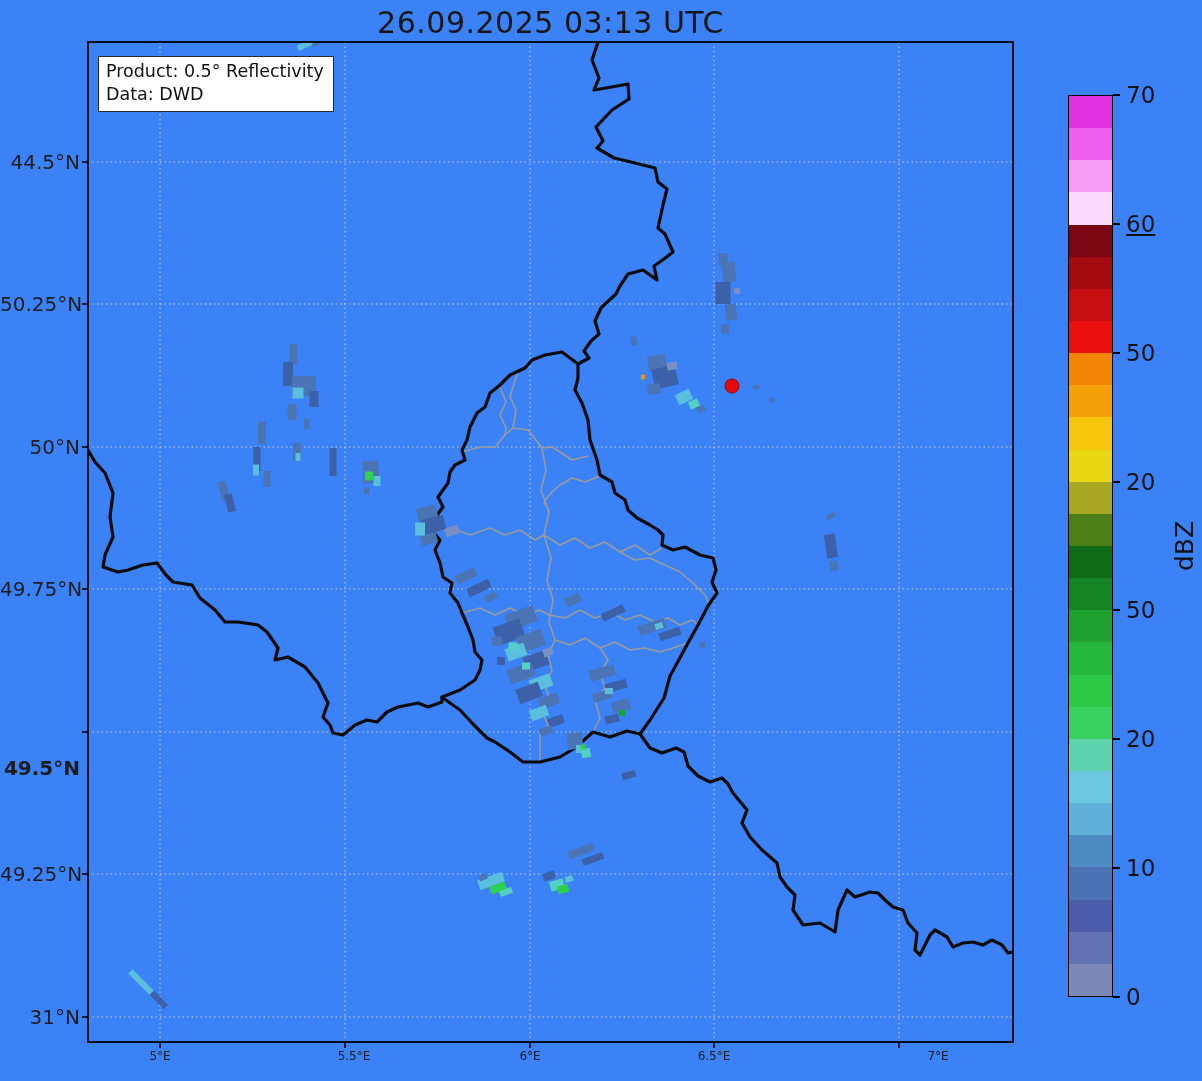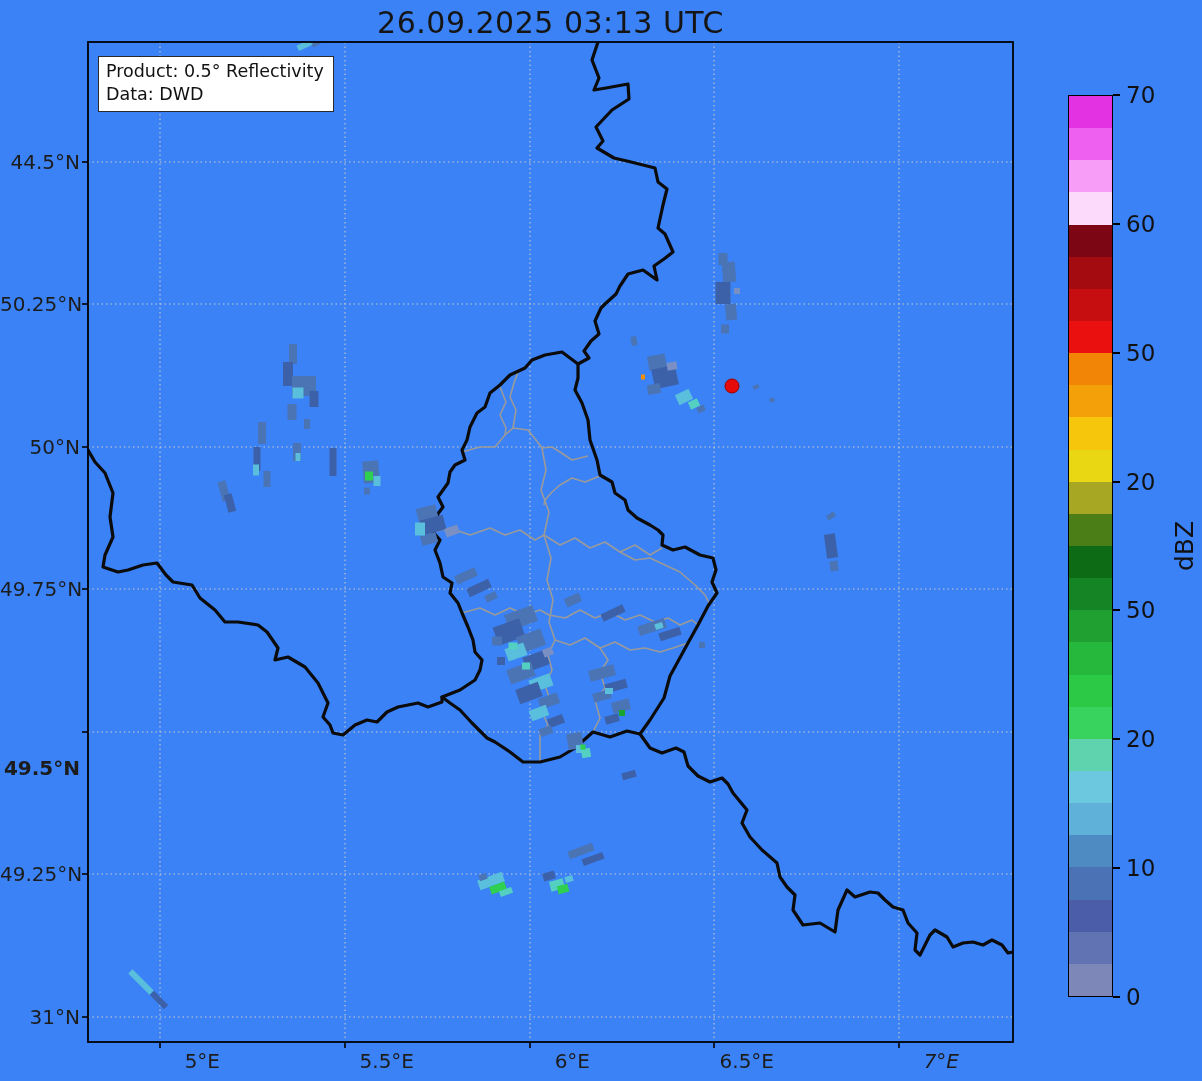--- a/index.html
+++ b/index.html
@@ -13,21 +13,21 @@
   }
   #map-svg{position:absolute;left:0;top:0;}
   #product-box{
     position:absolute;left:98px;top:56px;background:#ffffff;border:1.6px solid #2a2a2a;
     padding:3px 9px 5px 7px;font-size:17.5px;line-height:23px;white-space:nowrap;z-index:5;
   }
   .lat-label{
     position:absolute;left:0;width:80px;text-align:right;font-size:20px;color:#1c1c1c;height:24px;line-height:24px;
   }
   .lon-label{
-    position:absolute;top:1049px;width:120px;text-align:right;font-size:20px;color:#1c1c1c;
+    position:absolute;top:1049px;width:120px;text-align:center;font-size:12px;color:#1c1c1c;
   }
   #colorbar{
     position:absolute;left:1068px;top:95px;width:45px;height:902px;
     display:flex;flex-direction:column;border:1.6px solid #000;box-sizing:border-box;
   }
   .cb-seg{flex:1 1 auto;width:100%;}
   .cb-tick{position:absolute;width:7px;height:2px;background:#000;left:1113px;}
   .cb-tick-label{position:absolute;left:1126px;font-size:23px;color:#111;height:30px;line-height:30px;}
   #cbar-axis-label{
     position:absolute;left:1144px;top:506px;width:80px;height:80px;
@@ -209,21 +209,21 @@
       <div class="lat-label" style="top: 577px;">49.75°N</div>
       <div class="lat-label" style="top: 756px; font-weight: bold;">49.5°N</div>
       <div class="lat-label" style="top: 862px;">49.25°N</div>
       <div class="lat-label" style="top: 1005px;">31°N</div>
     </div>
   <div id="lon-labels">
       <div class="lon-label" style="left: 100px;">5°E</div>
       <div class="lon-label" style="left: 294px;">5.5°E</div>
       <div class="lon-label" style="left: 470px;">6°E</div>
       <div class="lon-label" style="left: 654px;">6.5°E</div>
-      <div class="lon-label" style="left: 839px; font-style: italic;">7°E</div>
+      <div class="lon-label" style="left: 878px;">7°E</div>
     </div>
 
   <div id="colorbar">
       <div class="cb-seg" style="background: rgb(226, 50, 226);"></div>
       <div class="cb-seg" style="background: rgb(238, 96, 239);"></div>
       <div class="cb-seg" style="background: rgb(247, 157, 248);"></div>
       <div class="cb-seg" style="background: rgb(251, 218, 251);"></div>
       <div class="cb-seg" style="background: rgb(124, 6, 19);"></div>
       <div class="cb-seg" style="background: rgb(163, 11, 17);"></div>
       <div class="cb-seg" style="background: rgb(198, 14, 16);"></div>
@@ -256,18 +256,18 @@
       <div class="cb-tick-label" style="top: 853.143px;">10</div>
       <div class="cb-tick" style="top: 738.286px;"></div>
       <div class="cb-tick-label" style="top: 724.286px;">20</div>
       <div class="cb-tick" style="top: 609.429px;"></div>
       <div class="cb-tick-label" style="top: 595.429px;">50</div>
       <div class="cb-tick" style="top: 480.571px;"></div>
       <div class="cb-tick-label" style="top: 466.571px;">20</div>
       <div class="cb-tick" style="top: 351.714px;"></div>
       <div class="cb-tick-label" style="top: 337.714px;">50</div>
       <div class="cb-tick" style="top: 222.857px;"></div>
-      <div class="cb-tick-label" style="top: 208.857px;">60</div>
+      <div class="cb-tick-label" style="top: 208.857px; text-decoration: underline;">60</div>
       <div class="cb-tick" style="top: 94px;"></div>
       <div class="cb-tick-label" style="top: 80px;">70</div>
     </div>
   <div id="cbar-axis-label">dBZ</div>
 </div>
 
 </body></html>

